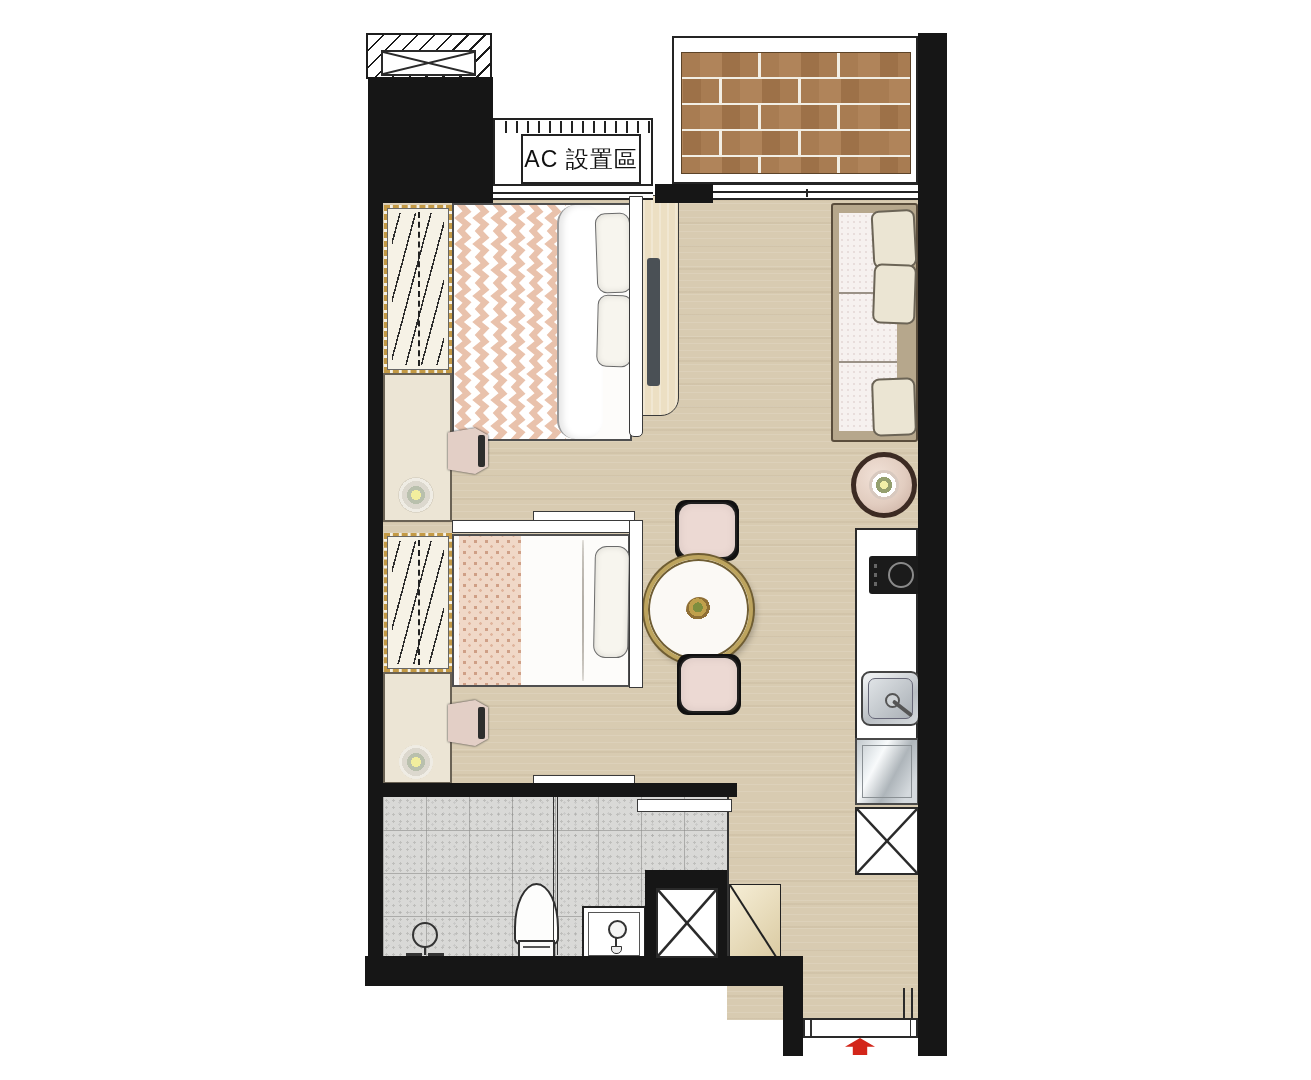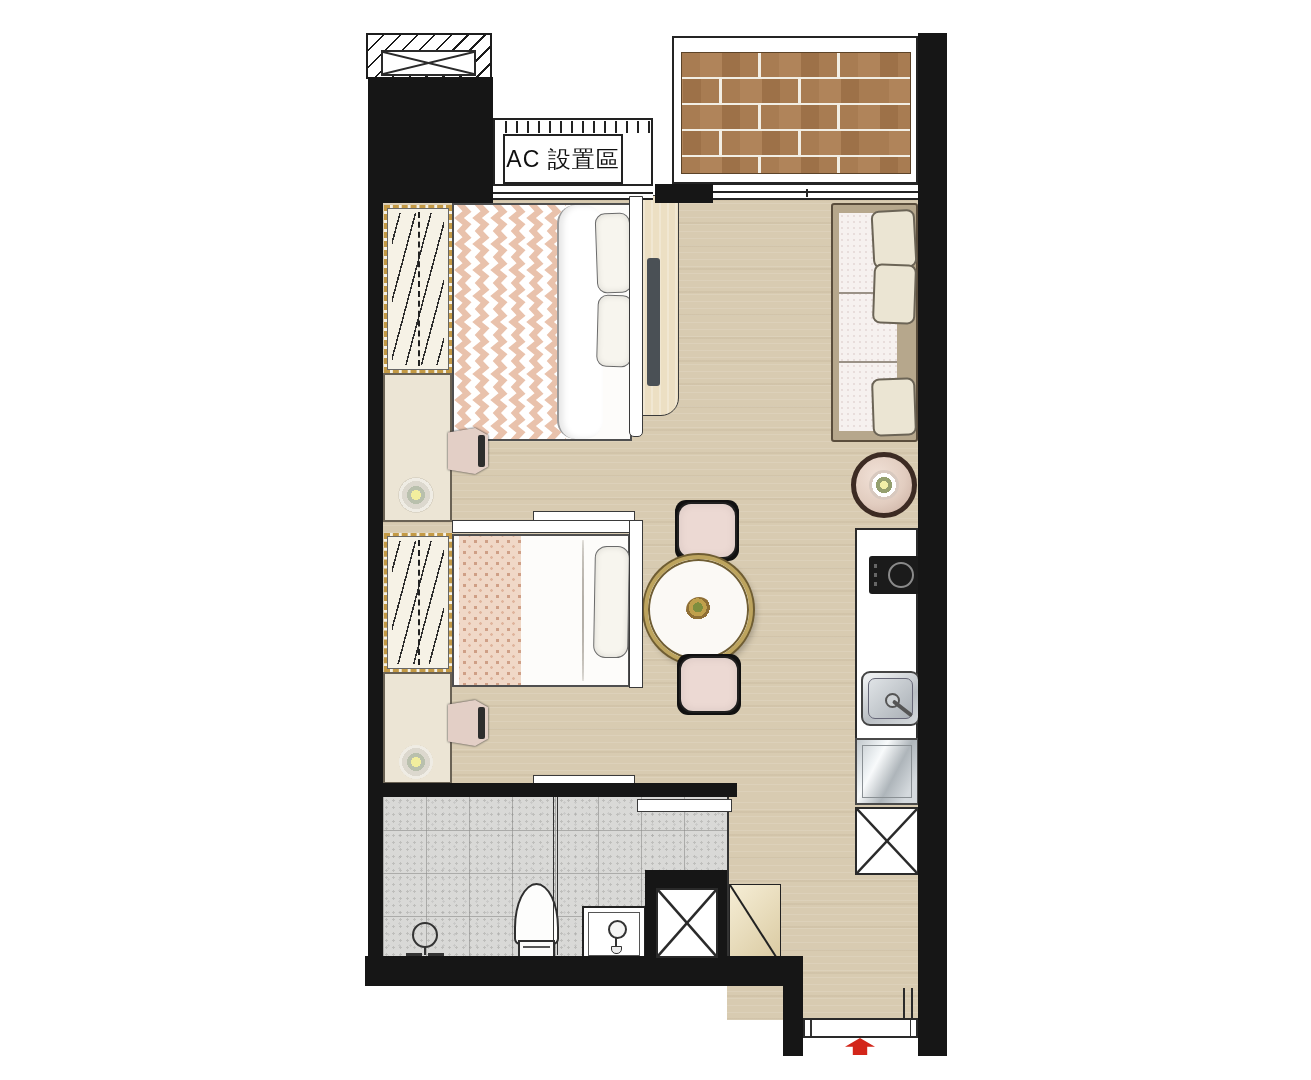--- a/index.html
+++ b/index.html
@@ -107,21 +107,21 @@
   #toilet-tank .line{position:absolute;left:3px;right:3px;top:4px;height:1.5px;background:#555;}
   #vanity{position:absolute;left:582px;top:906px;width:64px;height:56px;background:#fff;border:2px solid #222;box-sizing:border-box;z-index:3;}
   #vanity .inner{position:absolute;inset:4px;border:1px solid #555;}
   #vanity .bowl{position:absolute;left:24px;top:12px;width:15px;height:15px;border:2px solid #333;border-radius:50%;background:#f5f5f4;}
   #vanity .stem{position:absolute;left:31px;top:29px;width:2px;height:10px;background:#333;}
   #vanity .knob{position:absolute;left:27px;top:38px;width:9px;height:6px;border:1.5px solid #333;border-radius:0 0 5px 5px;background:#eee;}
   
   #entry-arrow{position:absolute;left:845px;top:1038px;width:30px;height:17px;background:var(--accent-red);
     clip-path:polygon(50% 0, 100% 52%, 74% 52%, 74% 100%, 26% 100%, 26% 52%, 0 52%);
     filter:drop-shadow(0 1.5px 0 #8a1208);z-index:6;}
-  #ac-label-box{position:absolute;left:503px;top:134px;width:120px;height:50px;background:#fff;border:2px solid #222;
+  #ac-label-box{position:absolute;left:521px;top:134px;width:120px;height:50px;background:#fff;border:2px solid #222;
     box-sizing:border-box;display:flex;align-items:center;justify-content:center;z-index:6;}
   #ac-label-box span{font-size:23px;color:#101010;letter-spacing:1px;white-space:nowrap;}
   .ticks{position:absolute;left:505px;top:121px;width:146px;height:12px;z-index:4;
     background:repeating-linear-gradient(90deg,#222 0 2px, transparent 2px 11px);}
   .hatch{position:absolute;left:366px;top:33px;width:126px;height:46px;background:#fff;border:2px solid #1d1d1d;
     box-sizing:border-box;z-index:4;
     background-image:repeating-linear-gradient(135deg, transparent 0 10px, #1b1b1b 10px 12px);}
 </style>
 </head>
 <body>

